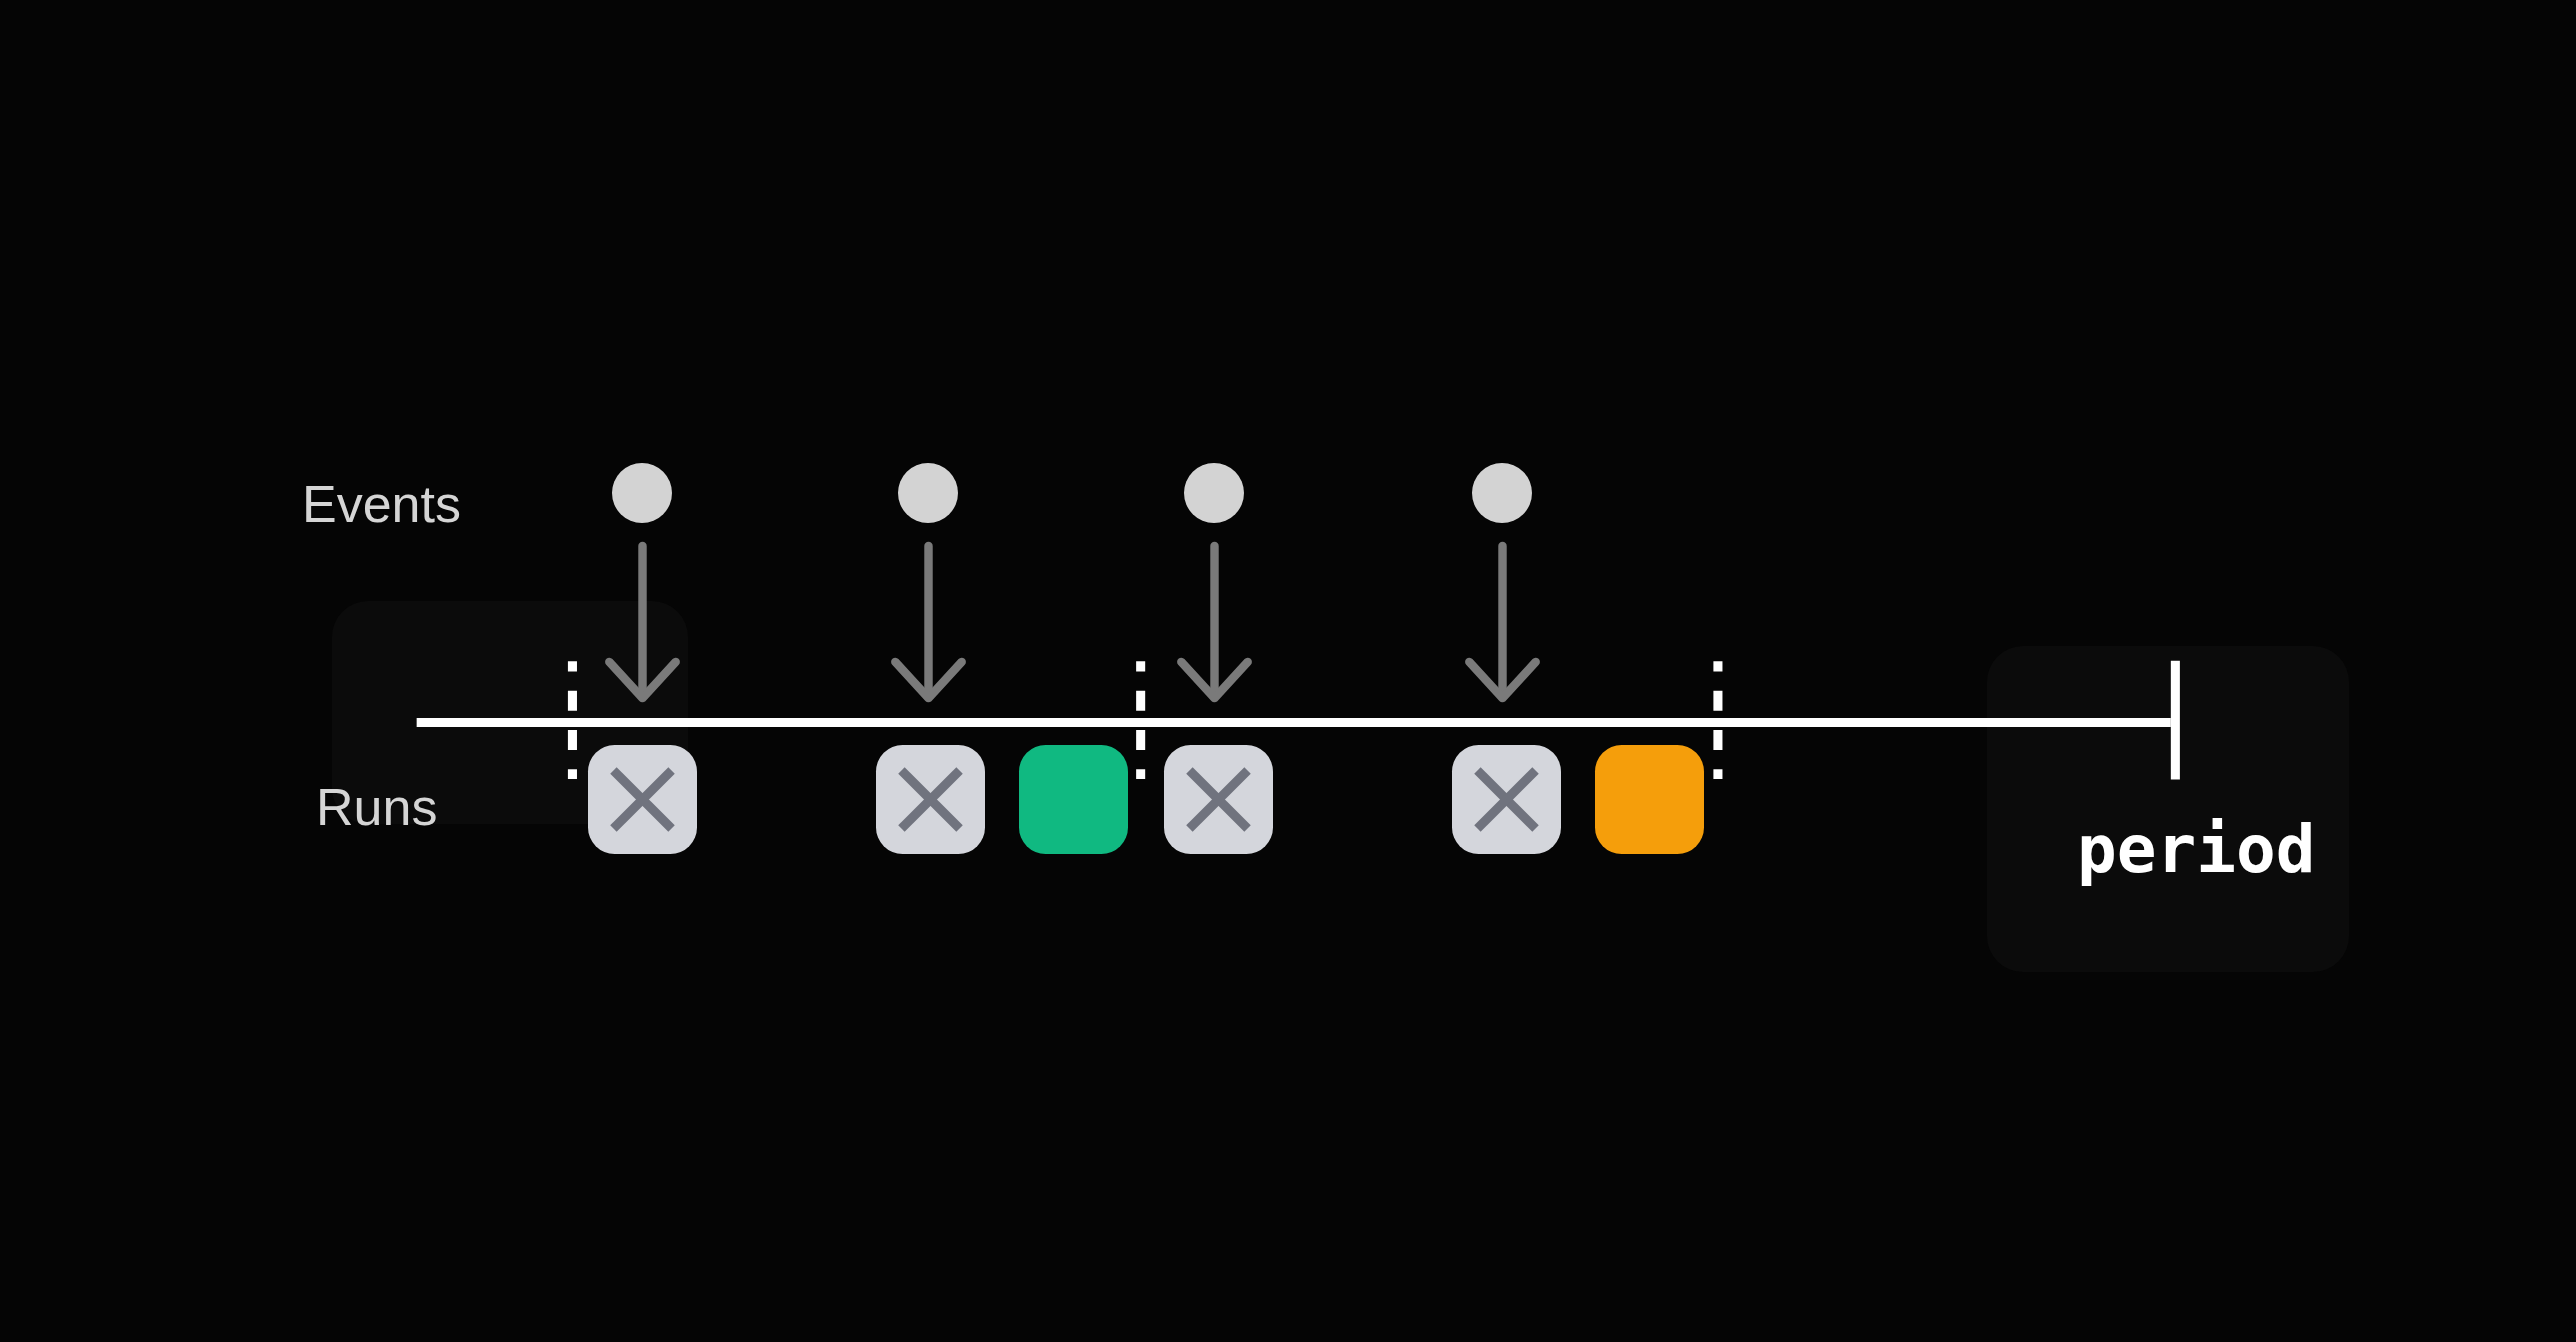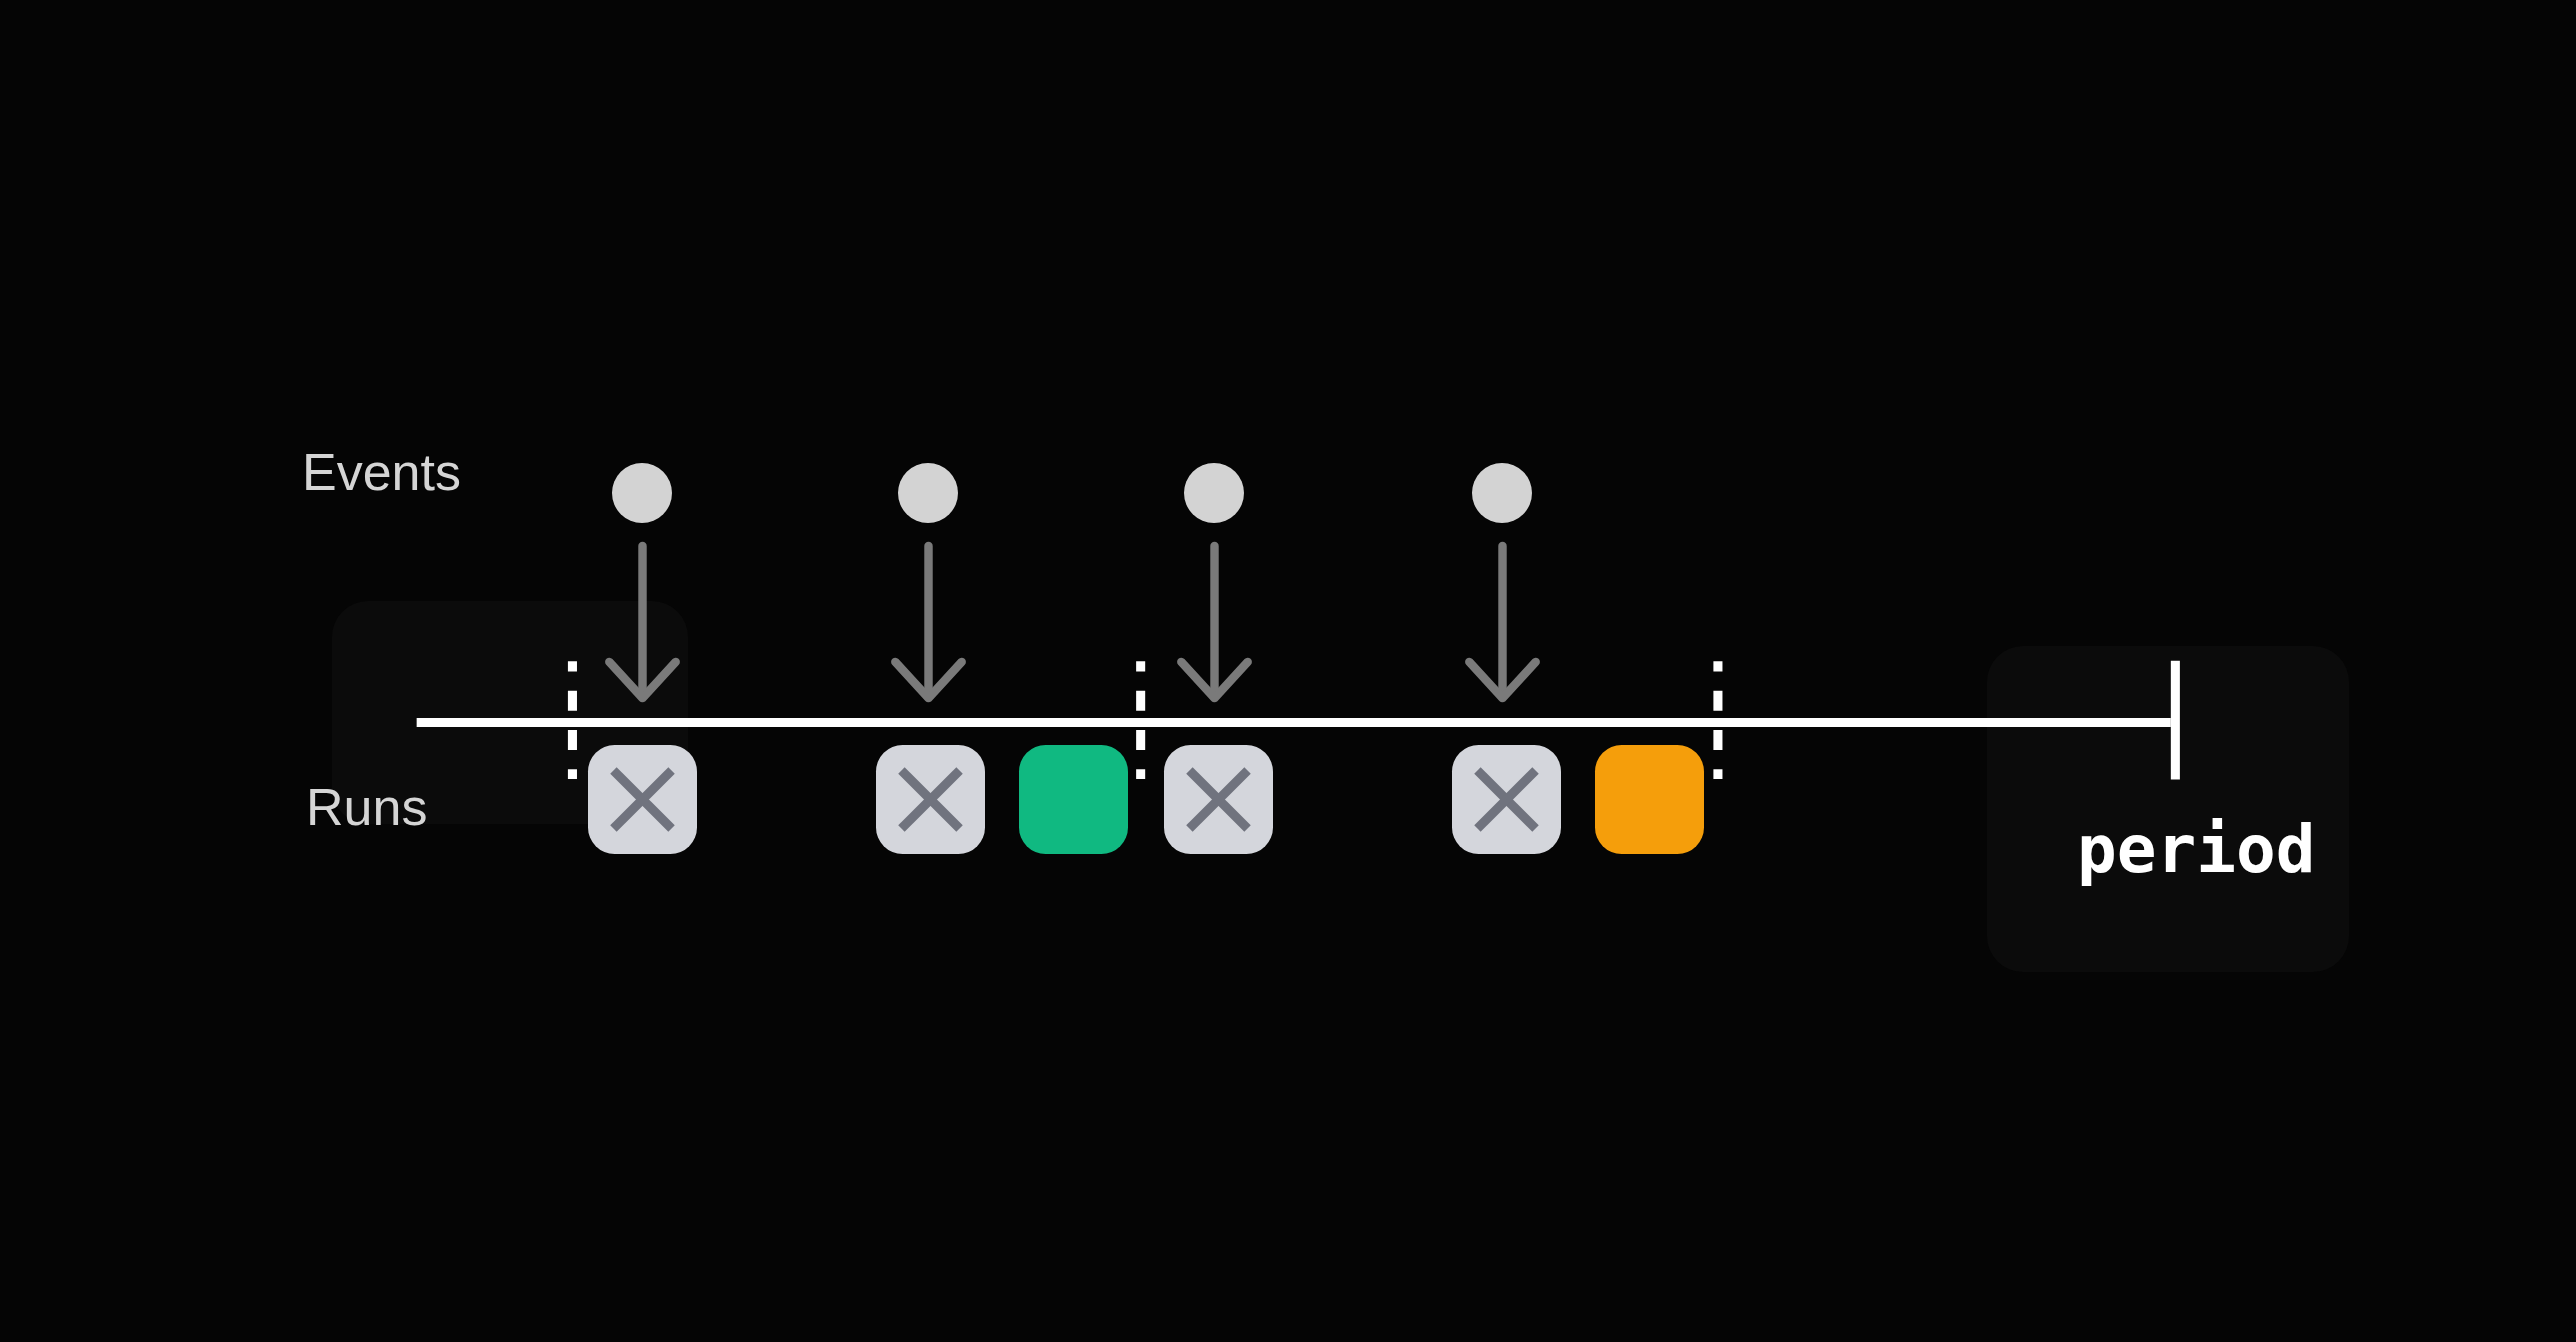--- a/index.html
+++ b/index.html
@@ -50,22 +50,22 @@
   svg.overlay{position:absolute;left:0;top:0;width:2576px;height:1343px}
 </style>
 </head>
 <body>
 
 <div class="stage">
 
   <div class="glow" style="left:332px;top:601px;width:356px;height:223px"></div>
   <div class="glow" style="left:1987px;top:646px;width:362px;height:326px"></div>
 
-  <div class="row-label" style="left:302px;top:446px">Events</div>
-  <div class="row-label" style="left:306px;top:781px">Runs</div>
+  <div class="row-label" style="left:302px;top:478px">Events</div>
+  <div class="row-label" style="left:316px;top:781px">Runs</div>
 
   <svg class="overlay" viewBox="0 0 4266 2224" width="2576" height="1343">
     <line x1="690" y1="1196.5" x2="3595" y2="1196.5" stroke-width="15" stroke="#ffffff"></line>
     <line x1="3602.5" y1="1094" x2="3602.5" y2="1291" stroke-width="15" stroke="#ffffff"></line>
     <g id="tick-layer">
         <line x1="948" y1="1095" x2="948" y2="1290" stroke="#ffffff" stroke-width="15" stroke-dasharray="33 32" stroke-dashoffset="16"></line>
         <line x1="1889" y1="1095" x2="1889" y2="1290" stroke="#ffffff" stroke-width="15" stroke-dasharray="33 32" stroke-dashoffset="16"></line>
         <line x1="2845" y1="1095" x2="2845" y2="1290" stroke="#ffffff" stroke-width="15" stroke-dasharray="33 32" stroke-dashoffset="16"></line>
       </g>
   </svg>

